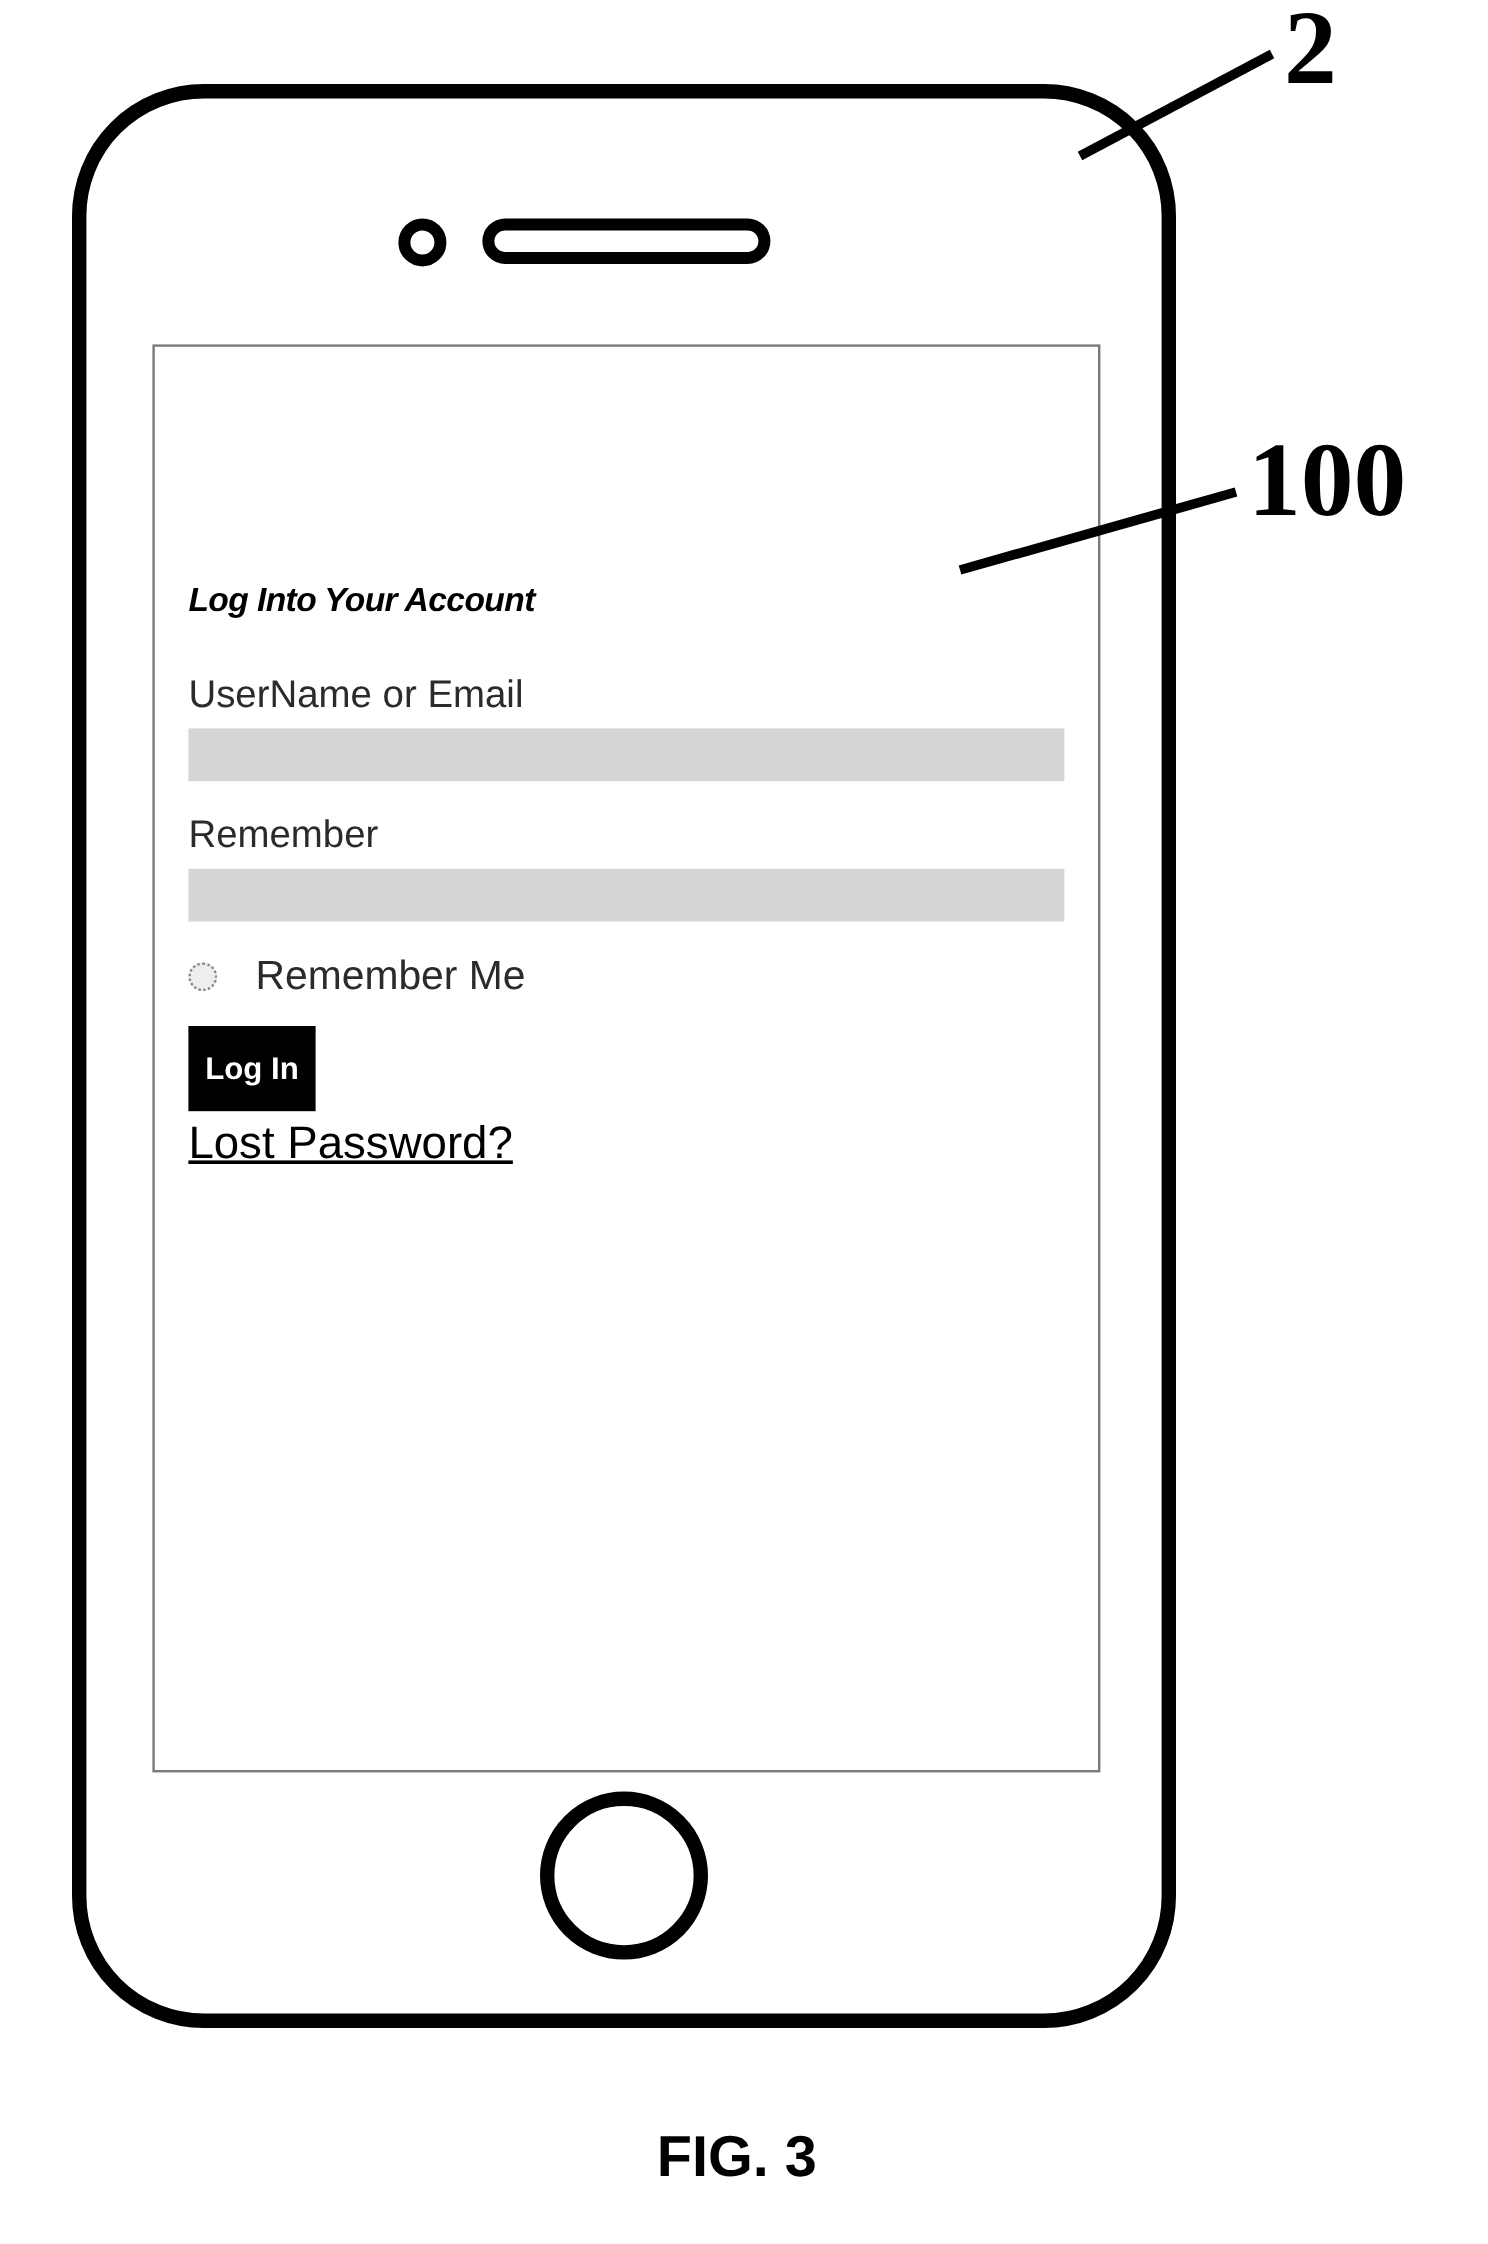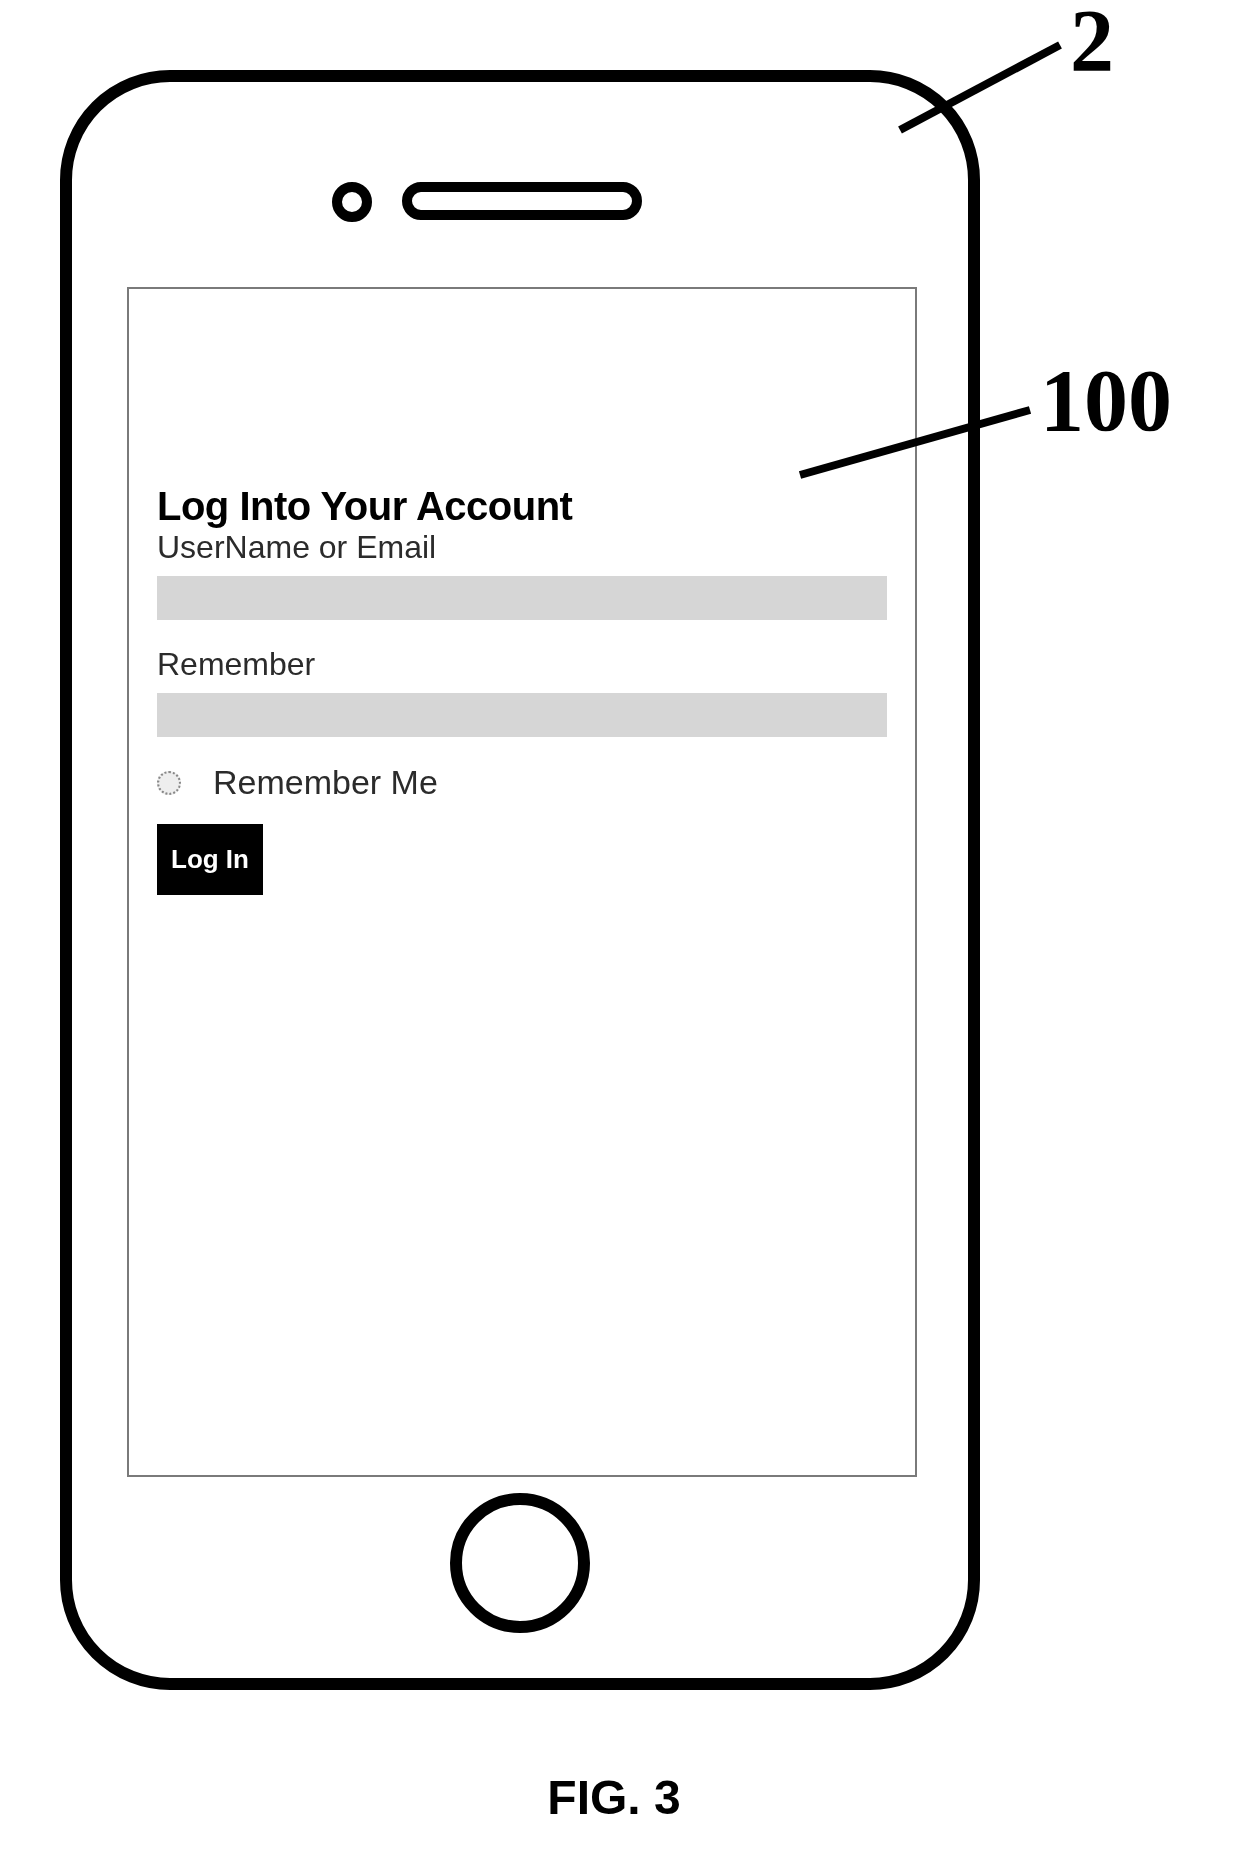--- a/index.html
+++ b/index.html
@@ -64,22 +64,24 @@
     bottom: 45px;
     width: 140px;
     height: 140px;
     border: 12px solid #000;
     border-radius: 50%;
   }
   
   .spacer-top { height: 155px; }
   .heading {
     font-weight: 700;
-    font-size: 40px;
+    font-size: 28px;
     letter-spacing: -0.5px;
+    margin-bottom: 44px;
+    font-style: italic;
   }
   .label {
     font-size: 32px;
     color: #2b2b2b;
     margin-bottom: 10px;
   }
   .field {
     width: 100%;
     height: 44px;
     background: #d6d6d6;
@@ -158,20 +160,21 @@
       <div class="label">Remember</div>
       <input class="field" type="password" style="">
 
       <div class="remember-row">
         <span class="checkbox"></span>
         <span class="remember-label">Remember Me</span>
       </div>
 
       <button class="login-btn">Log In</button>
 
+      <a class="lost-pw" href="#">Lost Password?</a>
     </div>
 
     <div class="home-btn"></div>
   </div>
 
   <svg style="position:absolute; left:0; top:0; width:1240px; height:1870px; pointer-events:none;">
     <line x1="900" y1="130" x2="1060" y2="45" stroke="#000" stroke-width="8"></line>
     <line x1="800" y1="475" x2="1030" y2="410" stroke="#000" stroke-width="8"></line>
   </svg>
   <div class="callout-num" style="left:1070px; top:-10px;">2</div>

